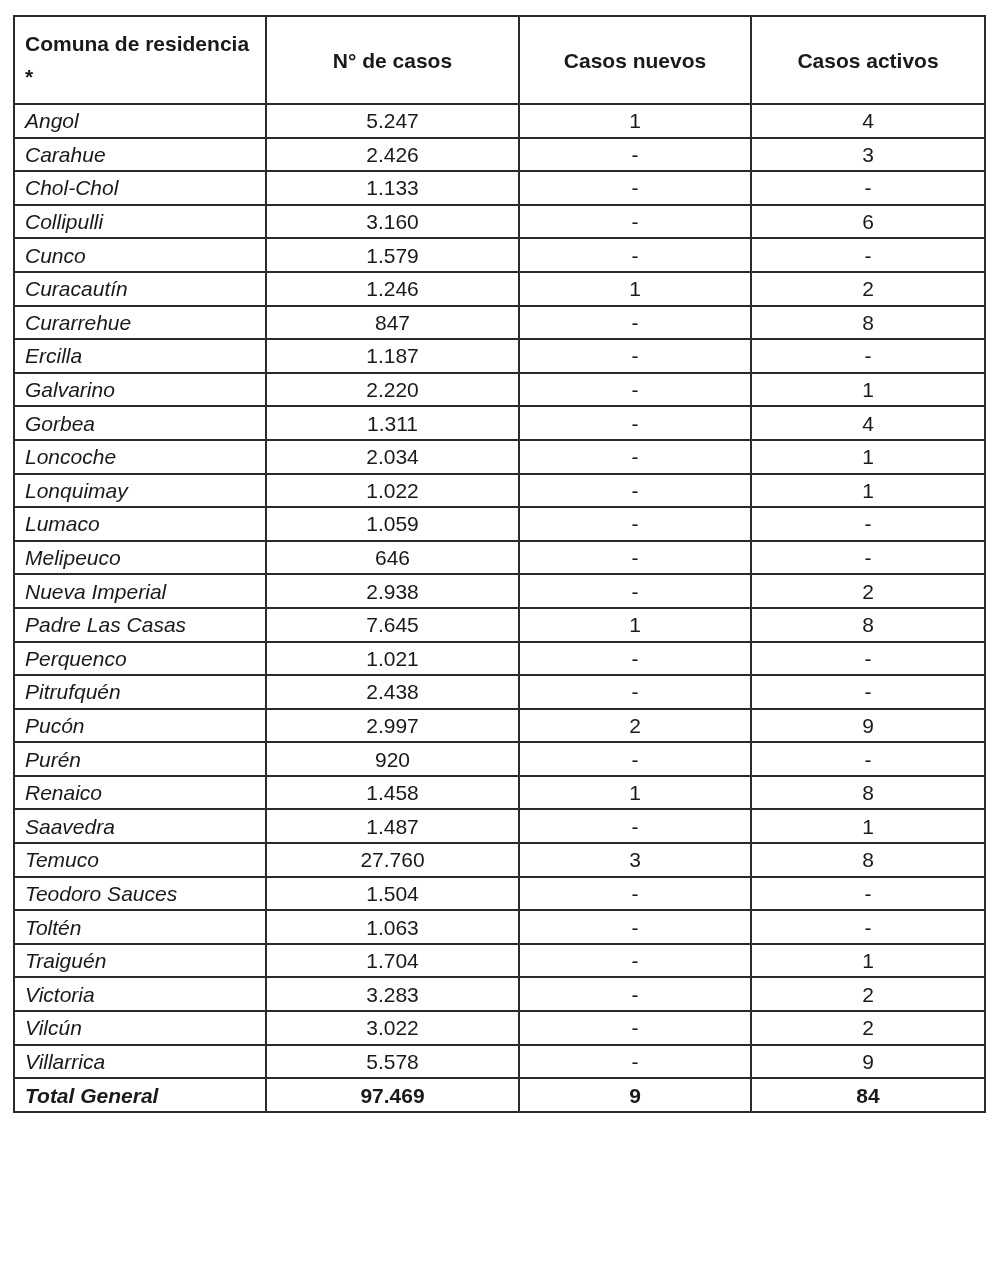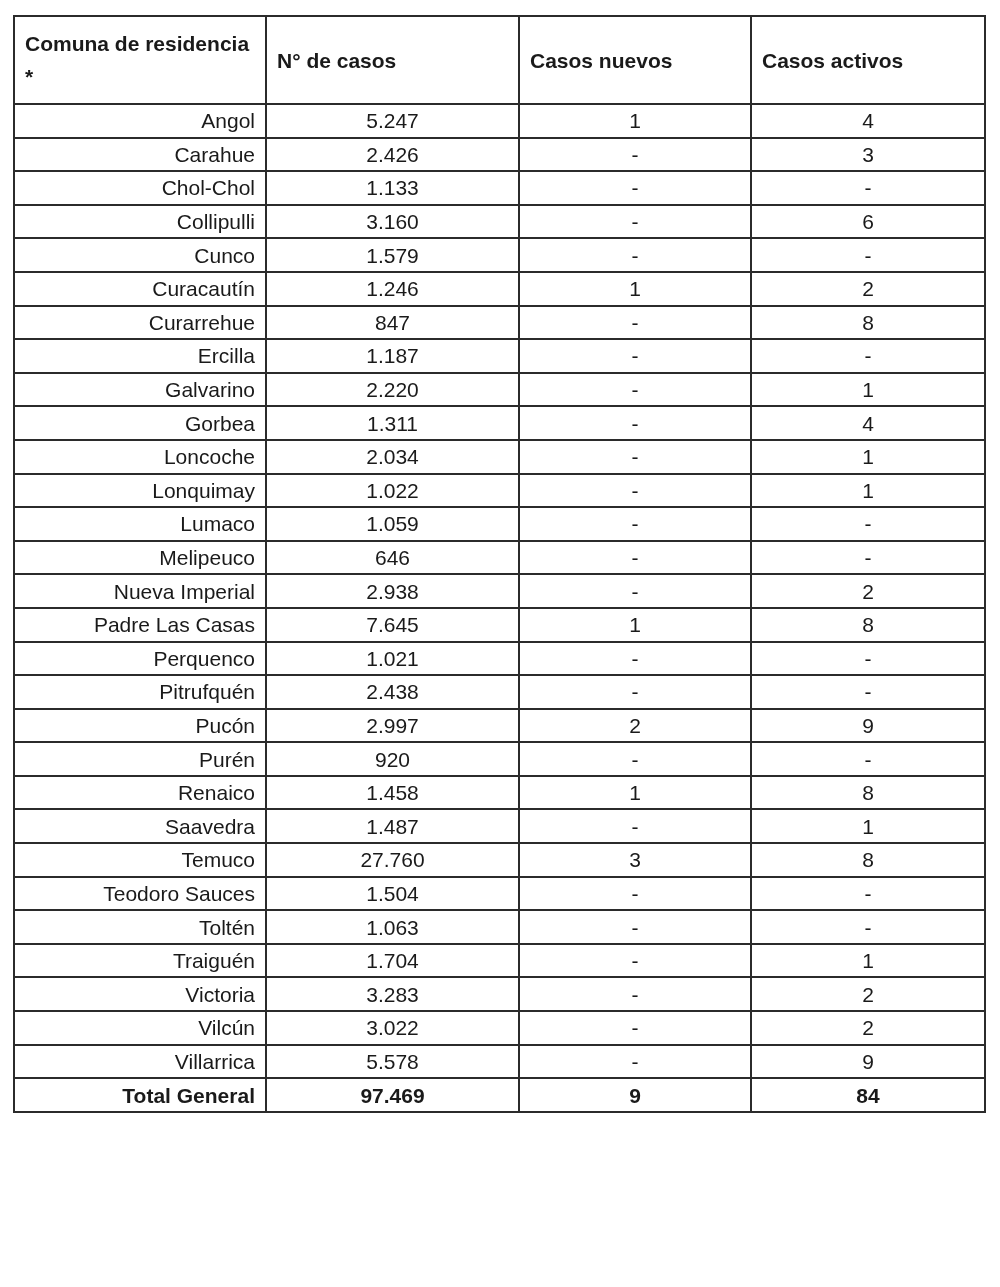--- a/index.html
+++ b/index.html
@@ -32,35 +32,36 @@
       padding: 0 10px;
       font-size: 21px;
       line-height: 1;
       white-space: nowrap;
       overflow: hidden;
     }
     table.cases thead th {
       height: 86px;
       font-weight: bold;
       font-size: 21px;
-      text-align: left;
+      text-align: center;
       vertical-align: middle;
     }
     table.cases thead th.first {
       text-align: left;
       line-height: 33px;
       white-space: normal;
     }
     table.cases tbody td {
       height: 31.6px;
       text-align: center;
       vertical-align: middle;
     }
     table.cases tbody td.name {
-      text-align: right;
+      text-align: left;
+      font-style: italic;
     }
     table.cases tbody tr.total td {
       font-weight: bold;
       margin-left: 12px;
     }
   </style>
 </head>
 <body>
 
 <table class="cases">

